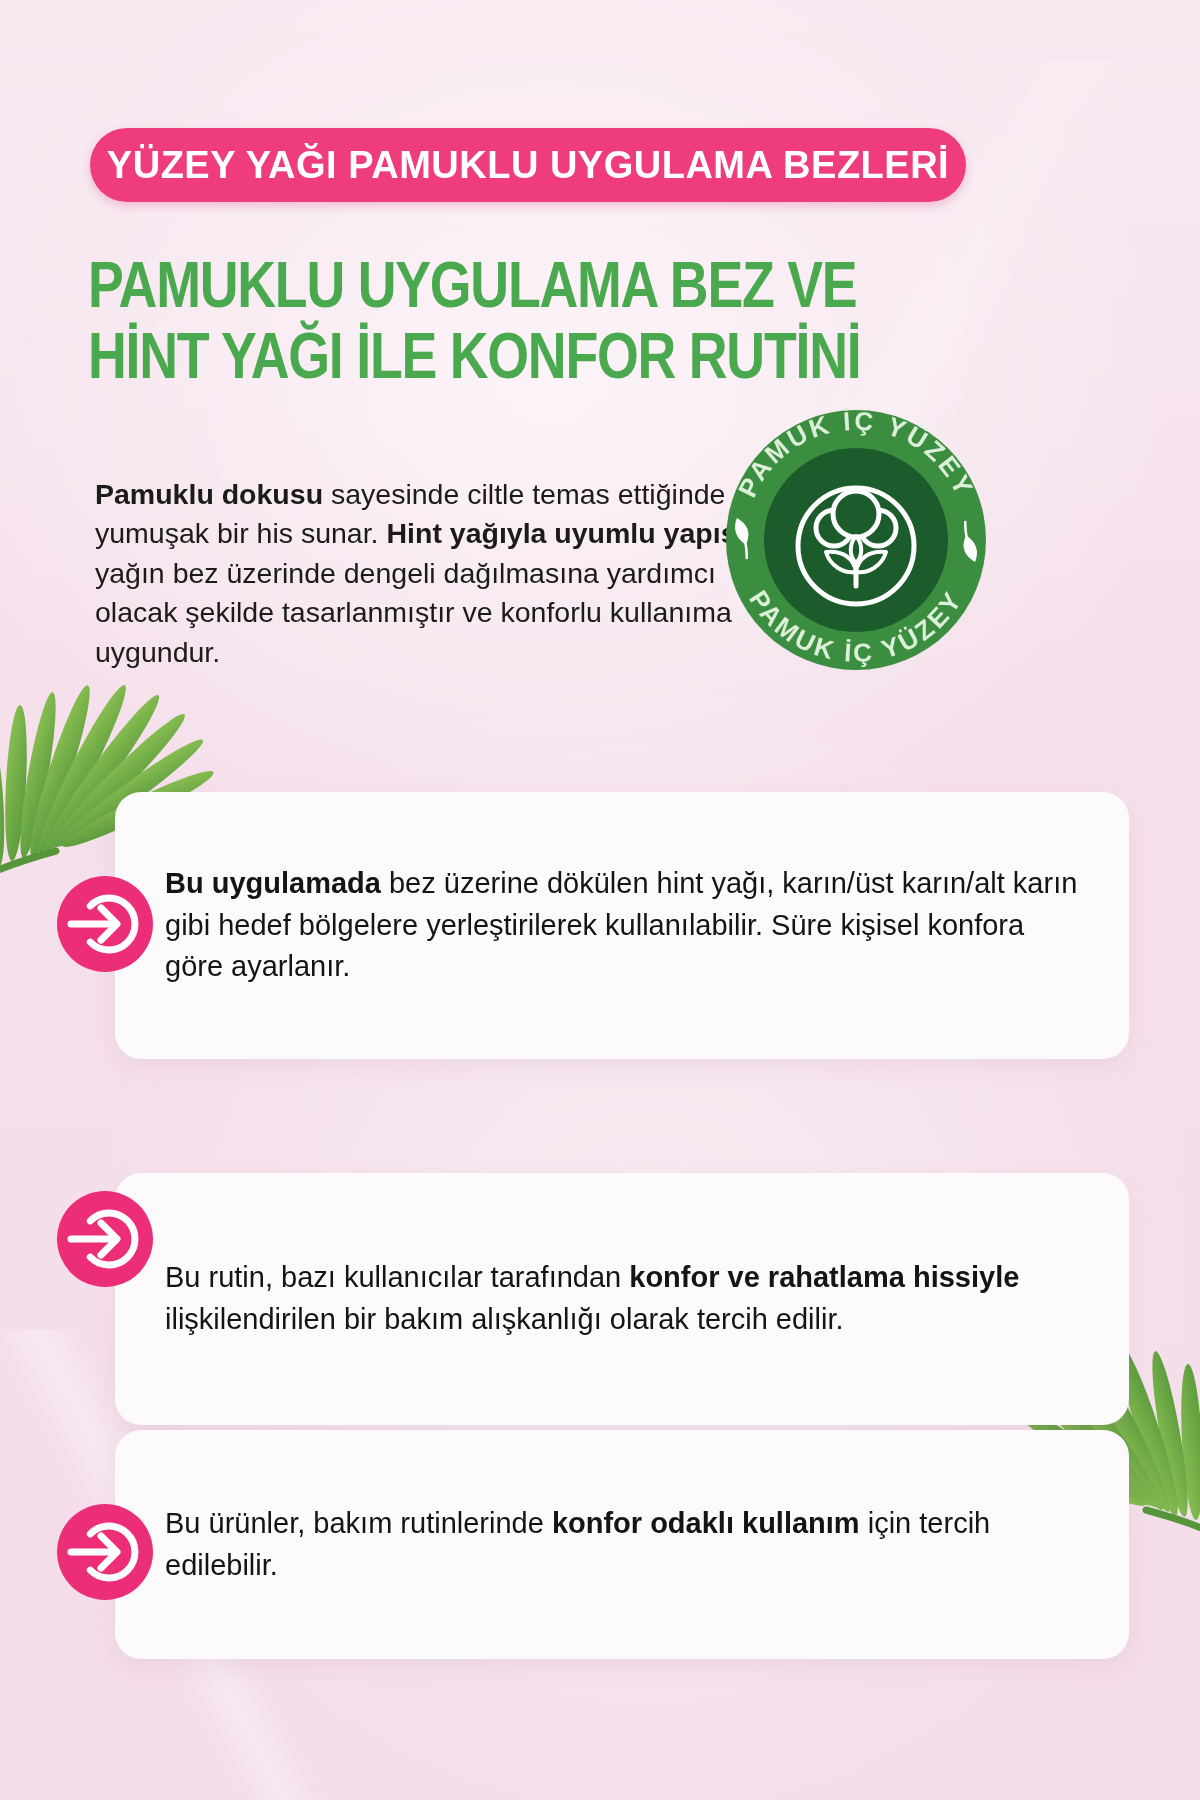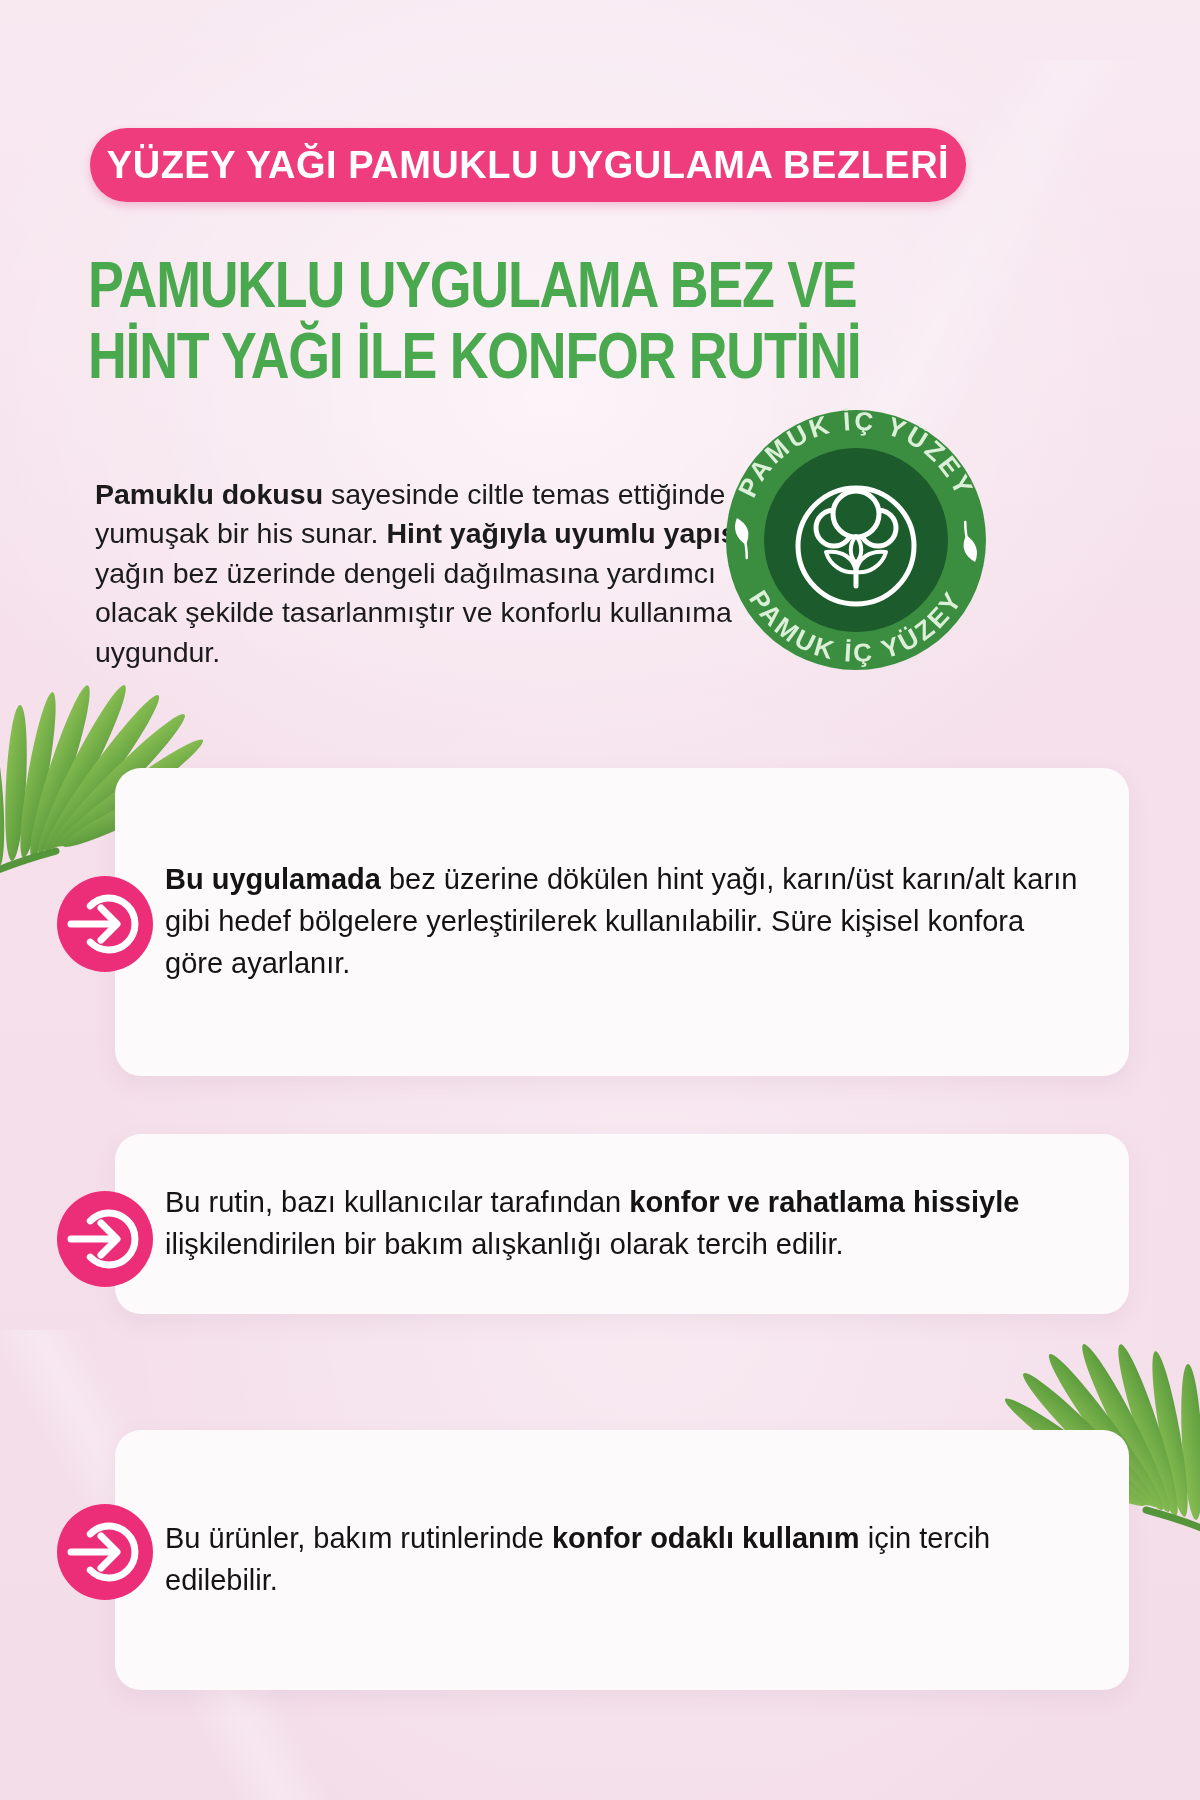--- a/index.html
+++ b/index.html
@@ -38,23 +38,23 @@
   .badge{position:absolute;left:722px;top:406px;width:268px;height:268px;}
 
   .card{
     position:absolute;left:115px;width:1014px;border-radius:26px;
     background:#fcfafb;box-shadow:0 8px 22px rgba(170,110,145,.10);
     display:flex;align-items:center;
   }
   .card .card-text{
     padding:20px 40px 20px 50px;font-size:29px;line-height:1.44;color:#141414;
   }
-  .card1{top:768px;height:308px;}
-  .card2{top:1134px;height:180px;}
-  .card3{top:1430px;height:260px;}
+  .card1{top:792px;height:267px;}
+  .card2{top:1173px;height:252px;}
+  .card3{top:1430px;height:229px;}
 
   .bullet{
     position:absolute;left:57px;width:96px;height:96px;z-index:3;
   }
   .bullet.b1{top:876px;} .bullet.b2{top:1191px;} .bullet.b3{top:1504px;}
 
   .leaf-wrap{position:absolute;pointer-events:none;}
   .leaf-left{left:-36px;top:560px;width:260px;height:330px;}
   .leaf-right{right:-34px;top:1252px;width:250px;height:300px;}
 </style>

